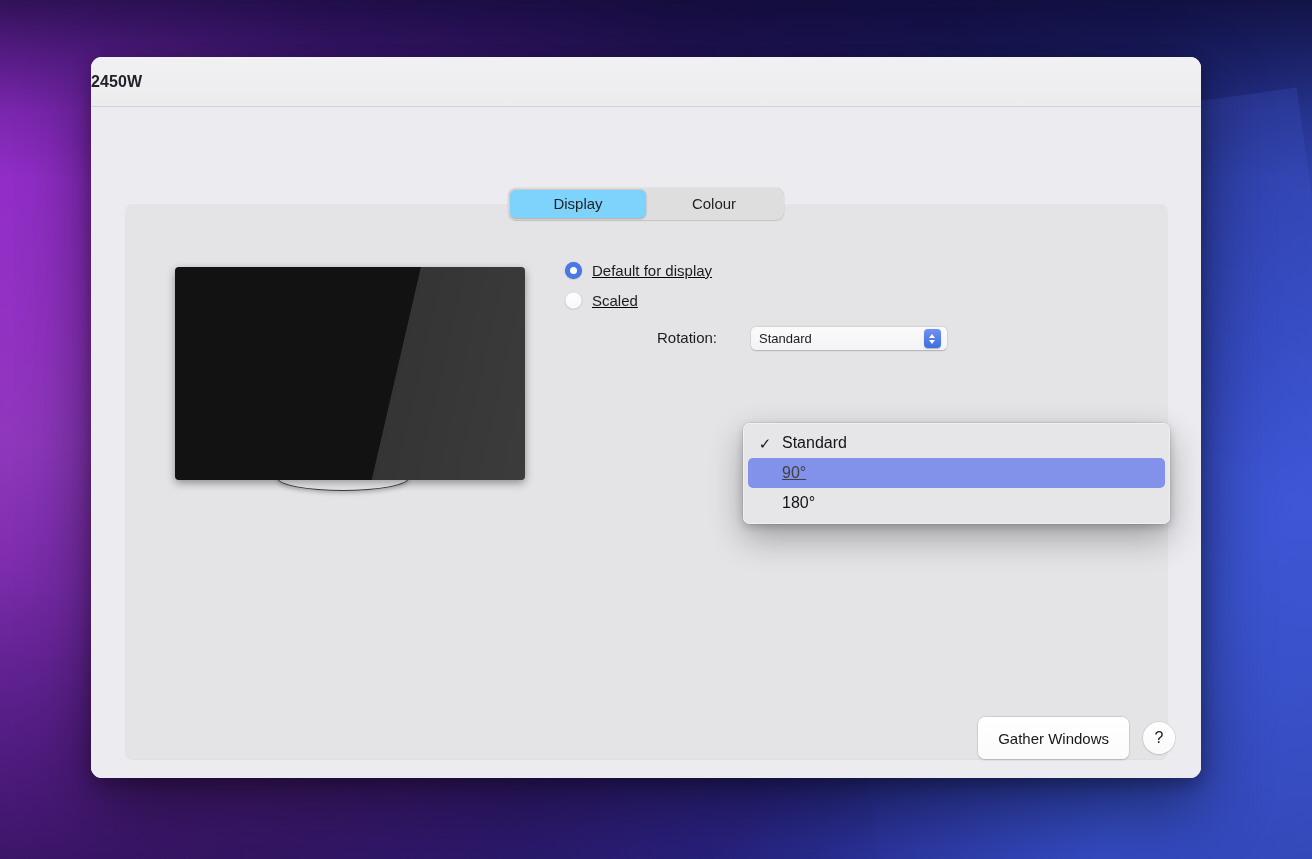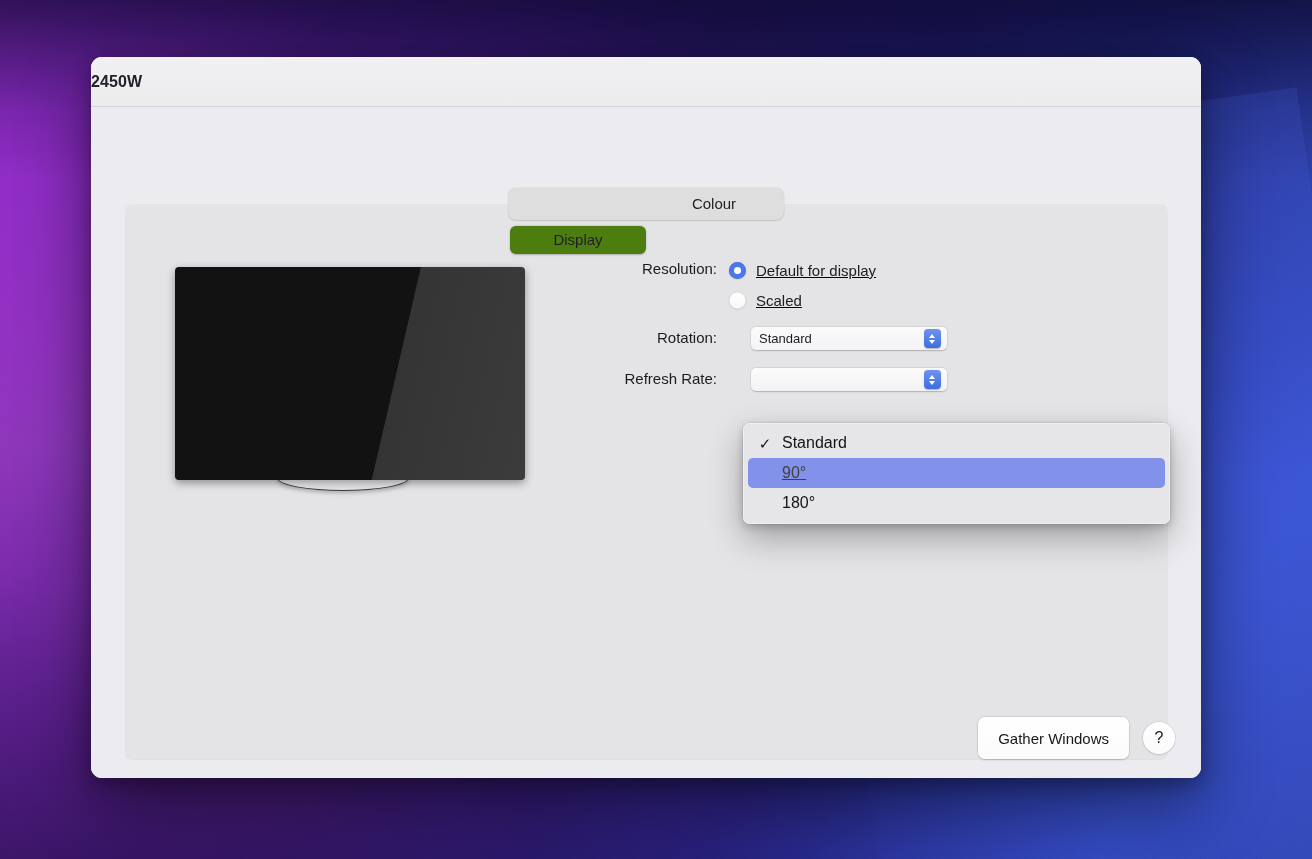--- a/index.html
+++ b/index.html
@@ -106,23 +106,22 @@
     height: 28px;
     line-height: 28px;
     text-align: center;
     font-size: 15px;
     color: #1f1f25;
     border-radius: 6px;
     cursor: default;
     white-space: nowrap;
   }
   .seg.selected {
-    background: #4d7c0f;
+    background: #7dd3fc;
     box-shadow: 0 0.5px 2px rgba(0,0,0,0.22), 0 0 0 0.5px rgba(0,0,0,0.05);
-    margin-top: 36px;
   }
 
   
   #panel {
     position: absolute;
     left: 34px;
     top: 96px;
     width: 1043px;
     height: 556px;
     background: #e4e4e7;
@@ -381,21 +380,20 @@
       <div id="display-graphic">
         <div id="tv-stand"></div>
         <div id="tv-screen">
           <div id="tv-gloss"></div>
         </div>
       </div>
 
       <div id="form">
 
         <div class="row">
-          <div class="row-label">Resolution:</div>
           <div class="row-control">
             <div class="radio-line">
               <span class="radio on"></span>
               <span class="radio-label">Default for display</span>
             </div>
             <div class="radio-line">
               <span class="radio off"></span>
               <span class="radio-label">Scaled</span>
             </div>
           </div>
@@ -404,29 +402,20 @@
         <div class="row" style="margin-top:9px;height:30px;">
           <div class="row-label">Rotation:</div>
           <div class="row-control">
             <div class="popup-button" style="top:3px;">
               <span>Standard</span>
               <span class="popup-arrowbox"></span>
             </div>
           </div>
         </div>
 
-        <div class="row" style="margin-top:11px;height:30px;">
-          <div class="row-label">Refresh Rate:</div>
-          <div class="row-control">
-            <div class="popup-button" style="top:3px;">
-              <span></span>
-              <span class="popup-arrowbox"></span>
-            </div>
-          </div>
-        </div>
 
       </div>
 
       <div id="rotation-menu">
         <div class="menu-item">
           <span class="menu-check">✓</span>
           <span class="menu-label">Standard</span>
         </div>
         <div class="menu-item highlighted">
           <span class="menu-check"></span>

